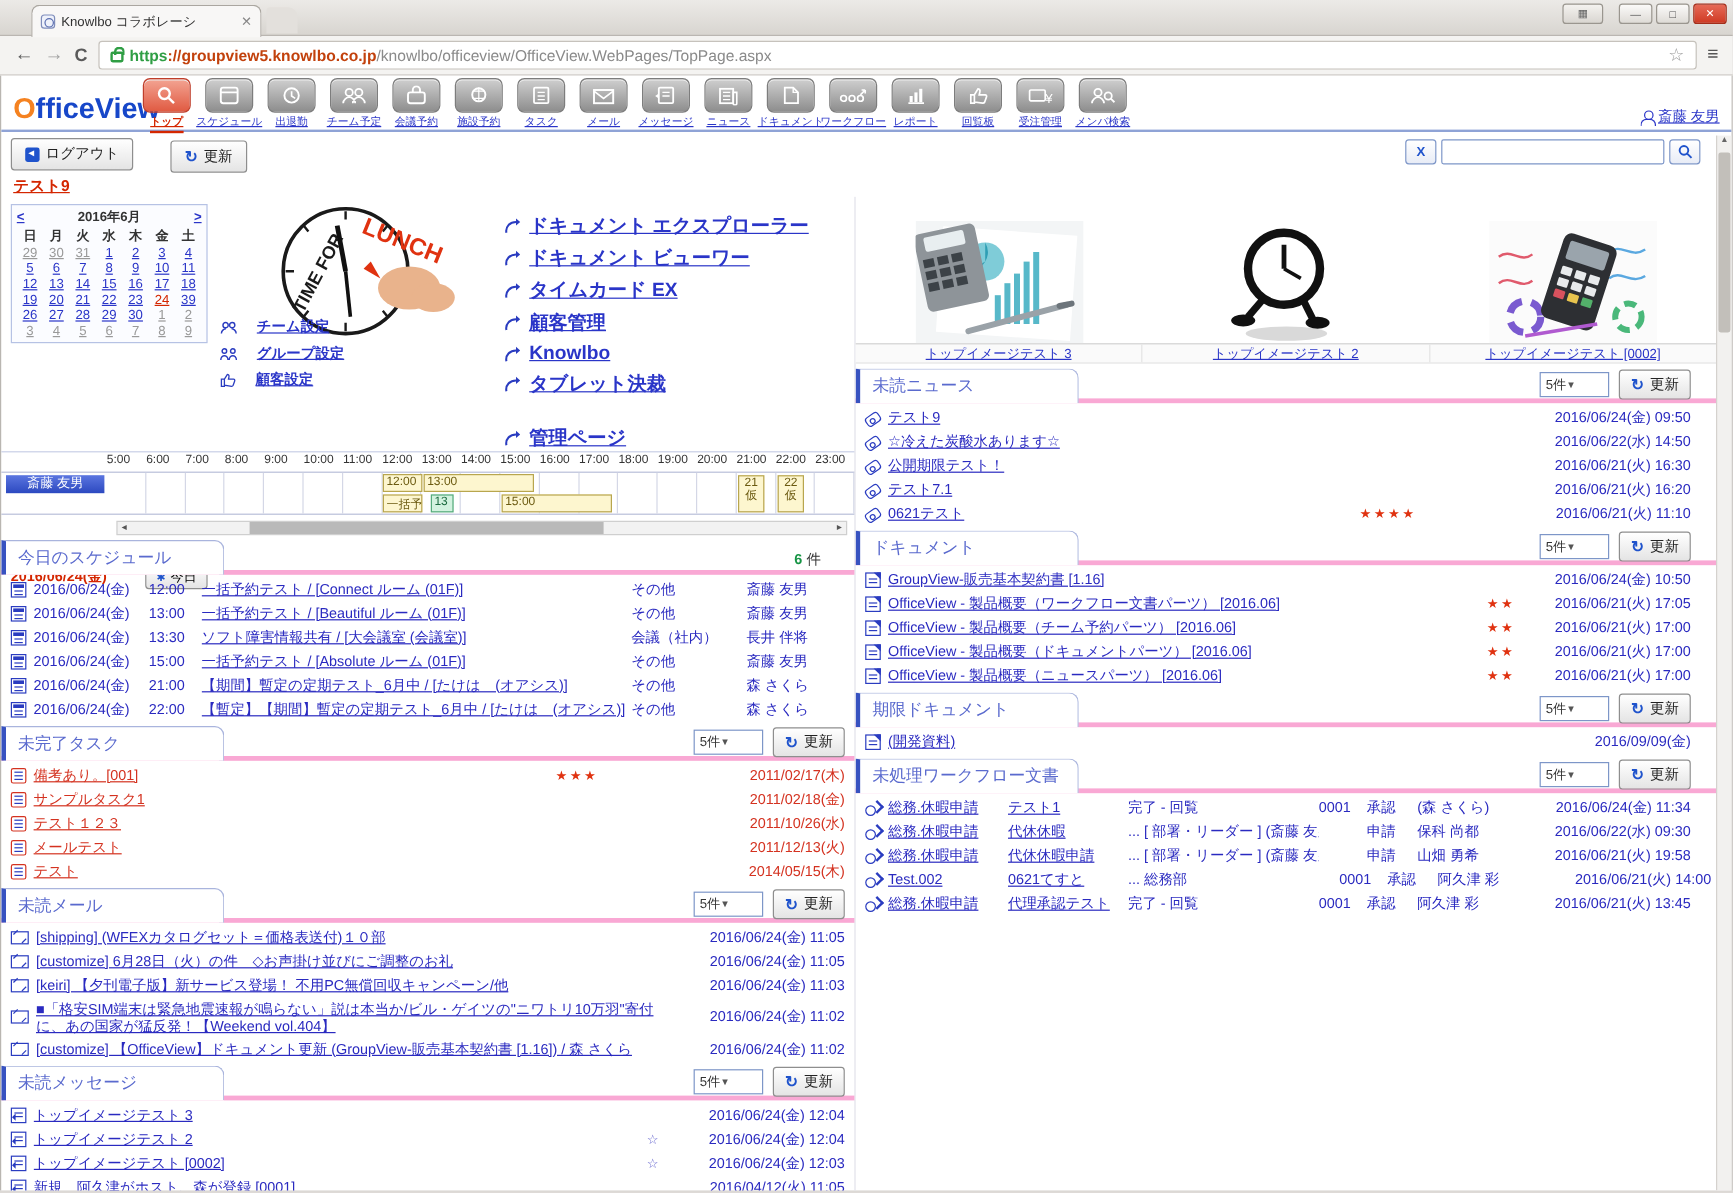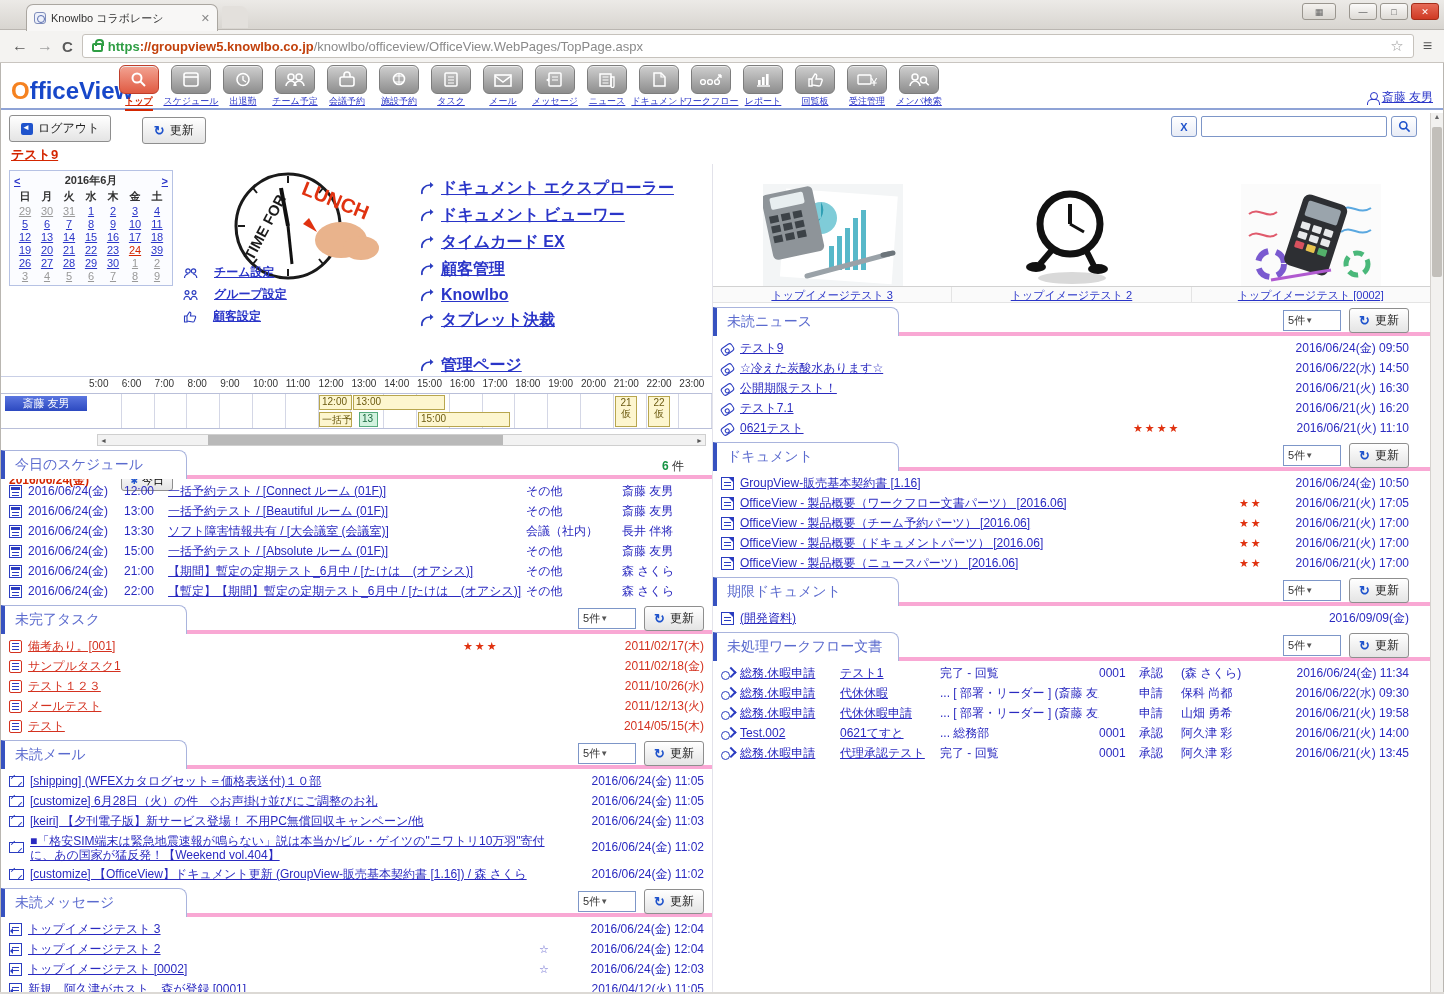--- a/index.html
+++ b/index.html
@@ -980,21 +980,21 @@
         <div class="row" style="padding-right:22px">
             <span class="ic ic-flow"></span>
             <a class="wf-form">総務.休暇申請</a>
             <a class="wf-tit">代休休暇申請</a>
             <span class="wf-route">... [ 部署・リーダー ] (斎藤 友男) 醍醐 竜一</span>
             <span class="wf-num"></span>
             <span class="wf-act">申請</span>
             <span class="wf-person">山畑 勇希</span>
             <span class="wf-dt">2016/06/21(火) 19:58</span>
           </div>
-        <div class="row" style="padding-right:22px">
+        <div class="row" style="padding-right:5px">
             <span class="ic ic-flow"></span>
             <a class="wf-form">Test.002</a>
             <a class="wf-tit">0621てすと</a>
             <span class="wf-route">... 総務部</span>
             <span class="wf-num">0001</span>
             <span class="wf-act">承認</span>
             <span class="wf-person">阿久津 彩</span>
             <span class="wf-dt">2016/06/21(火) 14:00</span>
           </div>
         <div class="row" style="padding-right:22px">

